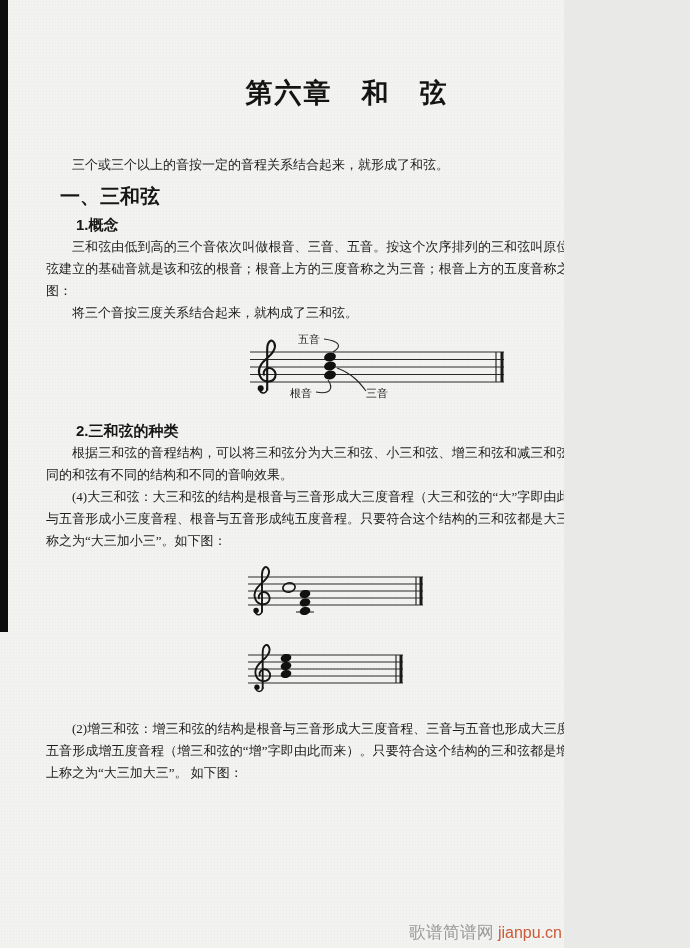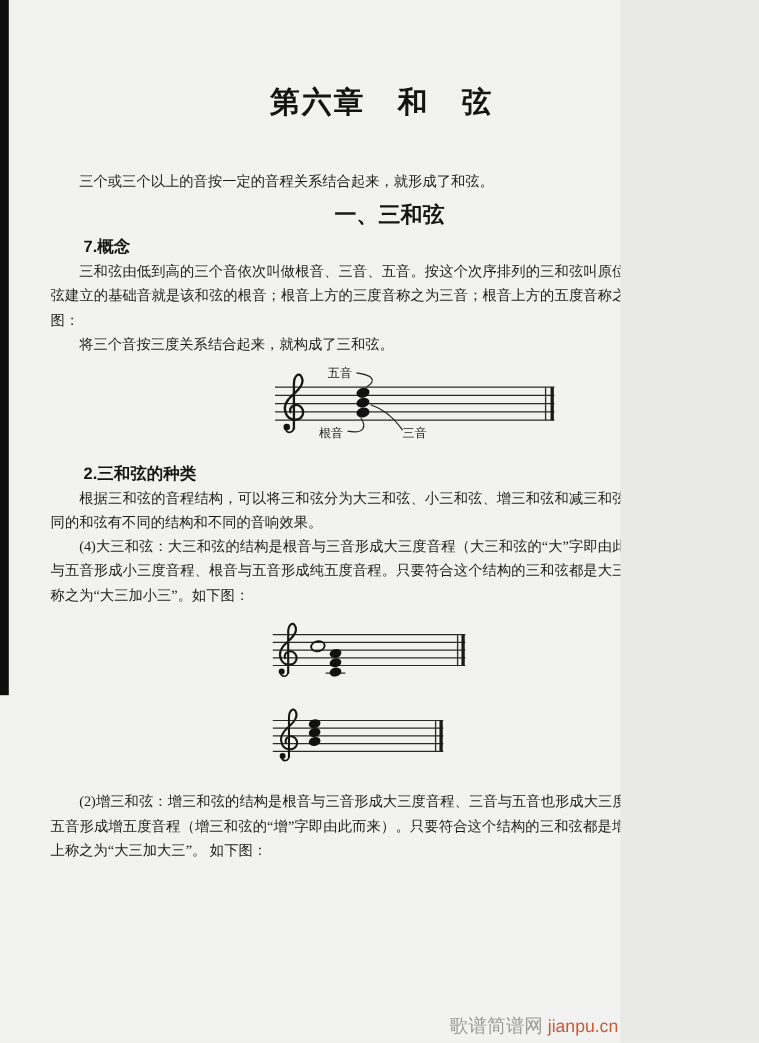--- a/index.html
+++ b/index.html
@@ -38,21 +38,20 @@
     margin:0;font-size:13px;line-height:22px;
     text-indent:2em;text-align:justify;
     color:#1c1c1c;
   }
   .intro{margin-top:44px;}
   .h2{
     margin:6px 0 0 14px;
     font-family:"Liberation Sans", sans-serif;
     font-weight:bold;font-size:20px;line-height:28px;
     color:#161616;
-    text-align:center;
   }
   .h3{
     margin:4px 0 0 0;
     font-family:"Liberation Sans", sans-serif;
     font-weight:bold;font-size:15px;line-height:22px;
     text-indent:2em;color:#161616;
   }
   .figure{display:block;margin:6px 0 0 200px;}
   .figure svg{display:block;}
   .fig-label{
@@ -85,21 +84,21 @@
   <div class="scan-bar"></div>
 
   <div class="content">
 
     <h1 class="chapter-title">第六章　和　弦</h1>
 
     <p class="para intro">三个或三个以上的音按一定的音程关系结合起来，就形成了和弦。</p>
 
     <h2 class="h2">一、三和弦</h2>
 
-    <h3 class="h3">7.概念</h3>
+    <h3 class="h3">1.概念</h3>
     <p class="para">三和弦由低到高的三个音依次叫做根音、三音、五音。按这个次序排列的三和弦叫原位三和弦。三和弦建立的基础音就是该和弦的根音；根音上方的三度音称之为三音；根音上方的五度音称之为五音。如下图：</p>
     <p class="para">将三个音按三度关系结合起来，就构成了三和弦。</p>
 
     <div class="figure">
       <svg width="265" height="82" viewBox="0 0 265 82">
         <defs>
           <g id="clef">
             <path class="clef-stroke" stroke-width="2.4" d="M 15 63 L 15 16 C 15 8 20 3 23 9 C 26 15 20 22 14 27 C 6 34 4 41 7 47 C 10 54 21 55 24 48 C 26 42 21 36 15 38 C 11 39.5 10 44 12 46"></path>
             <path class="clef-stroke" stroke-width="1.8" d="M 15 60 C 15 67 8 68 6 62"></path>
             <circle cx="7.6" cy="60.5" r="3.4" class="note-fill"></circle>

